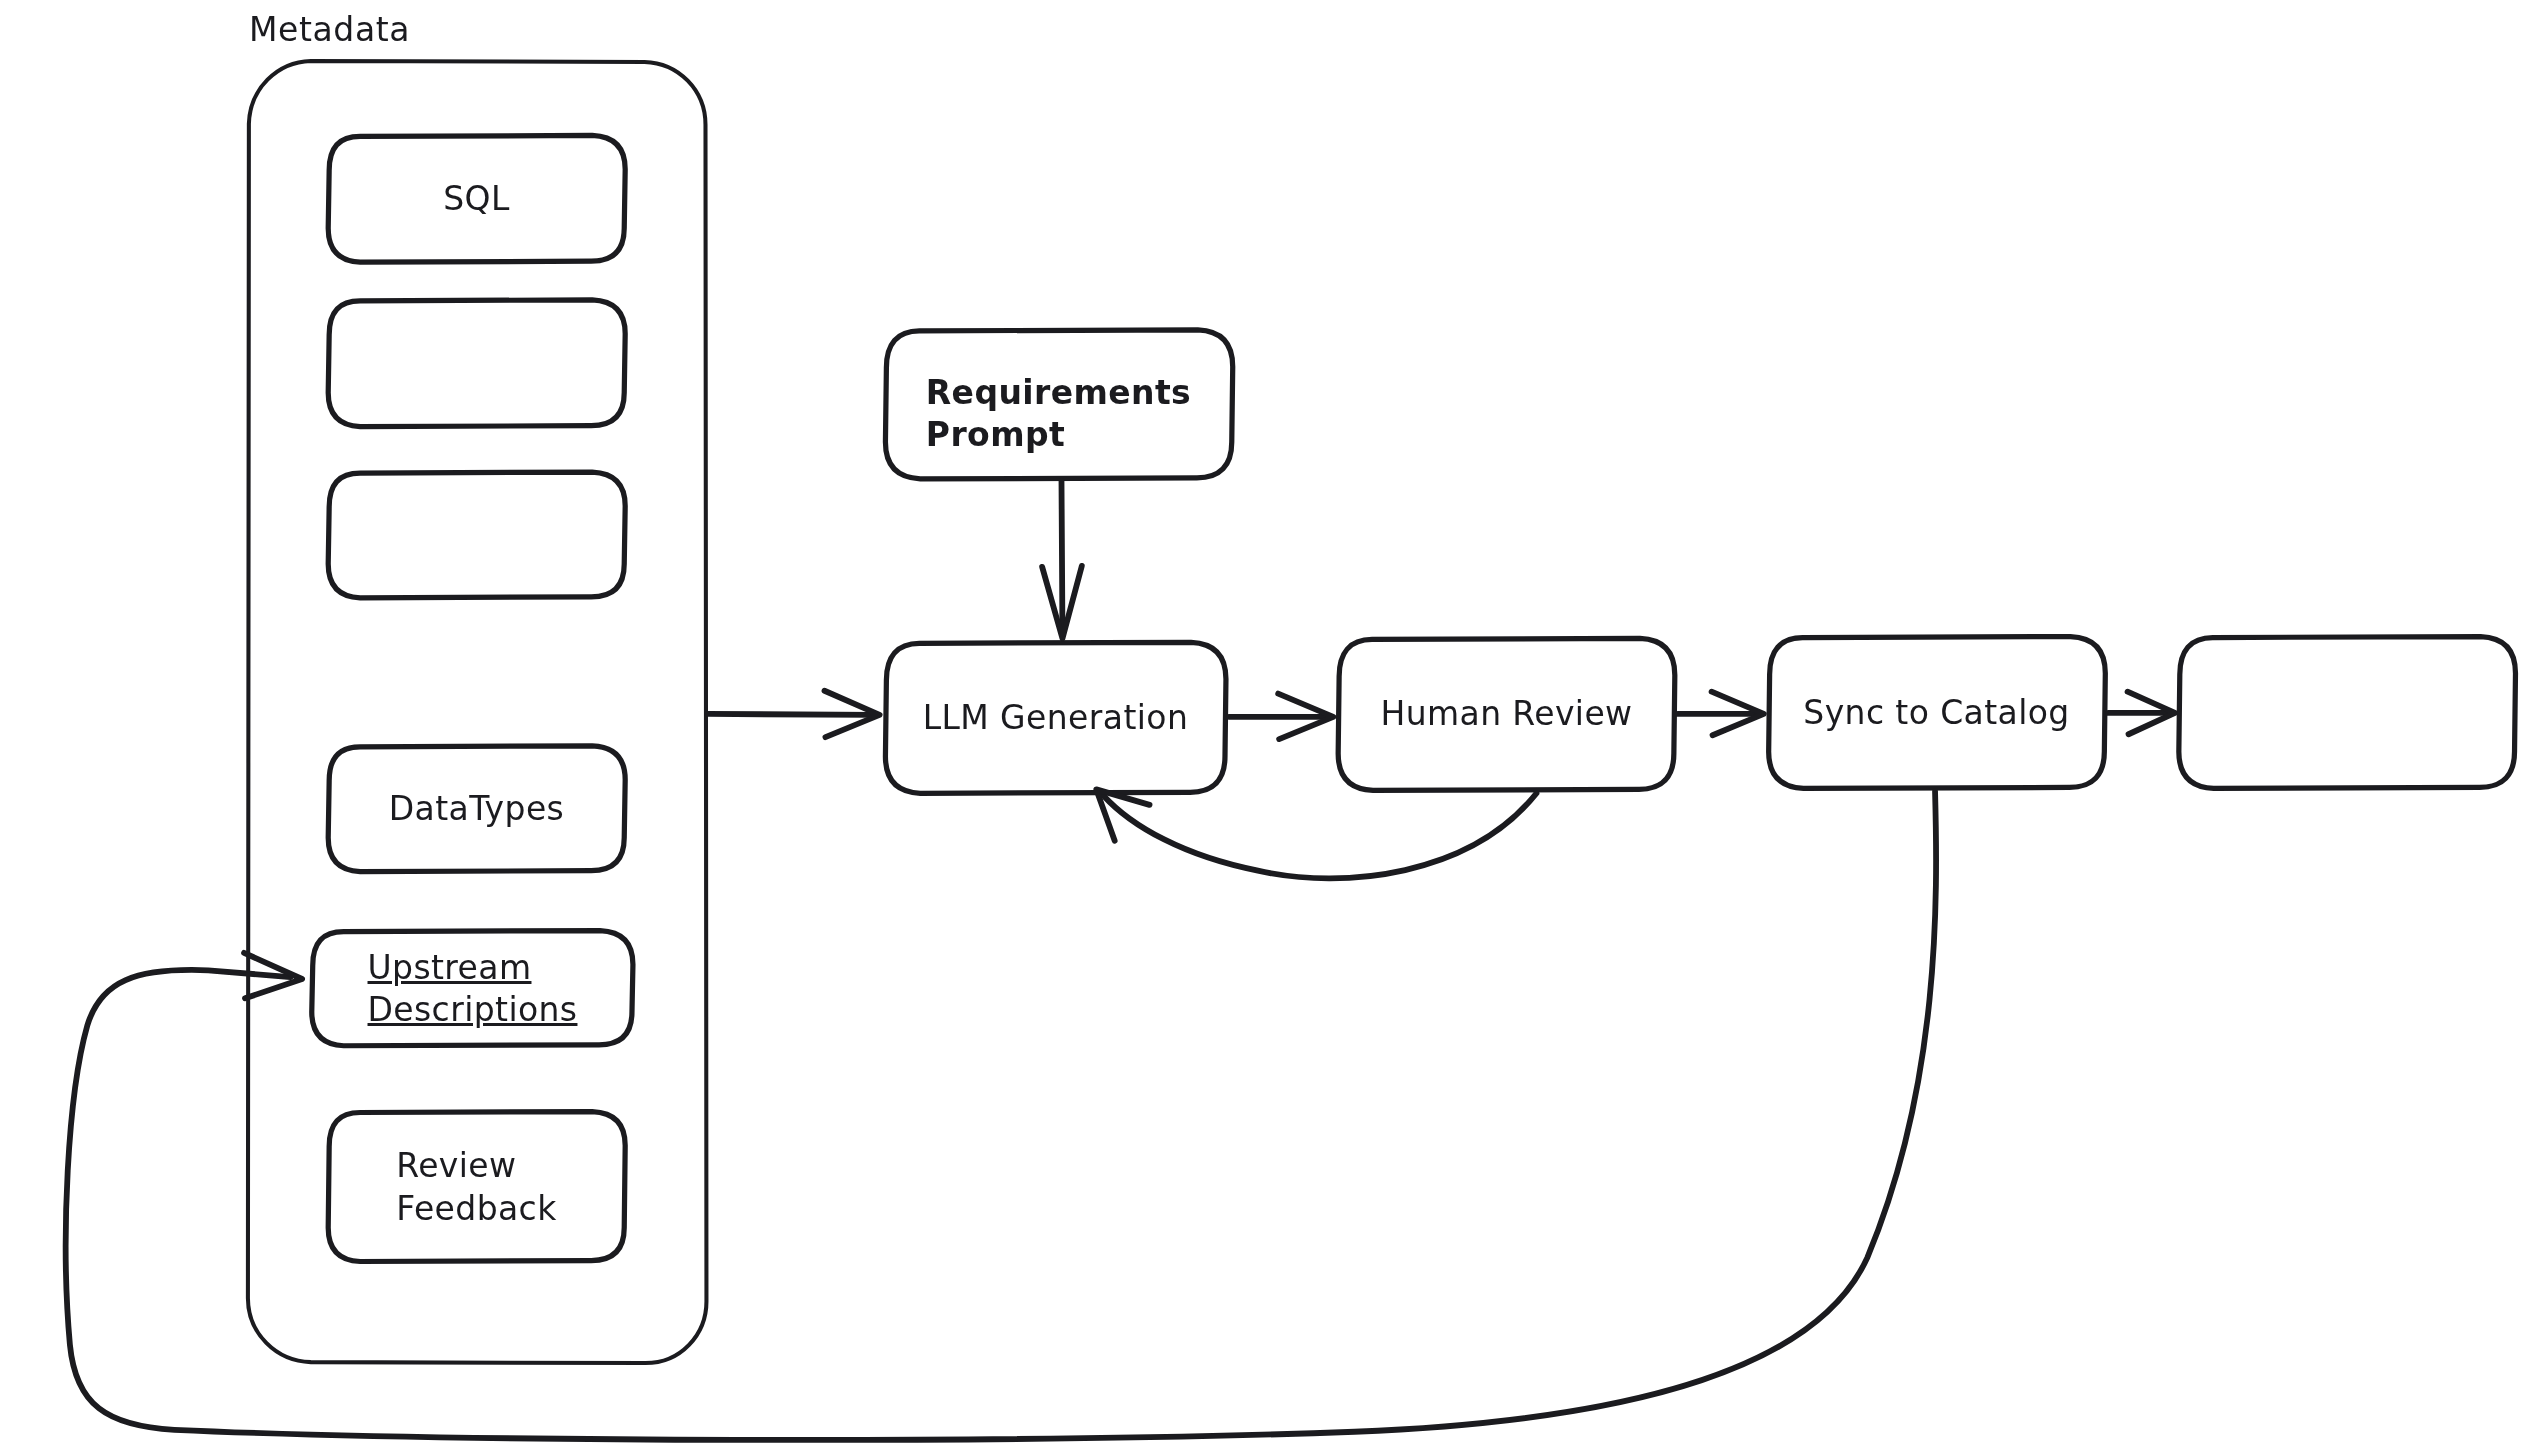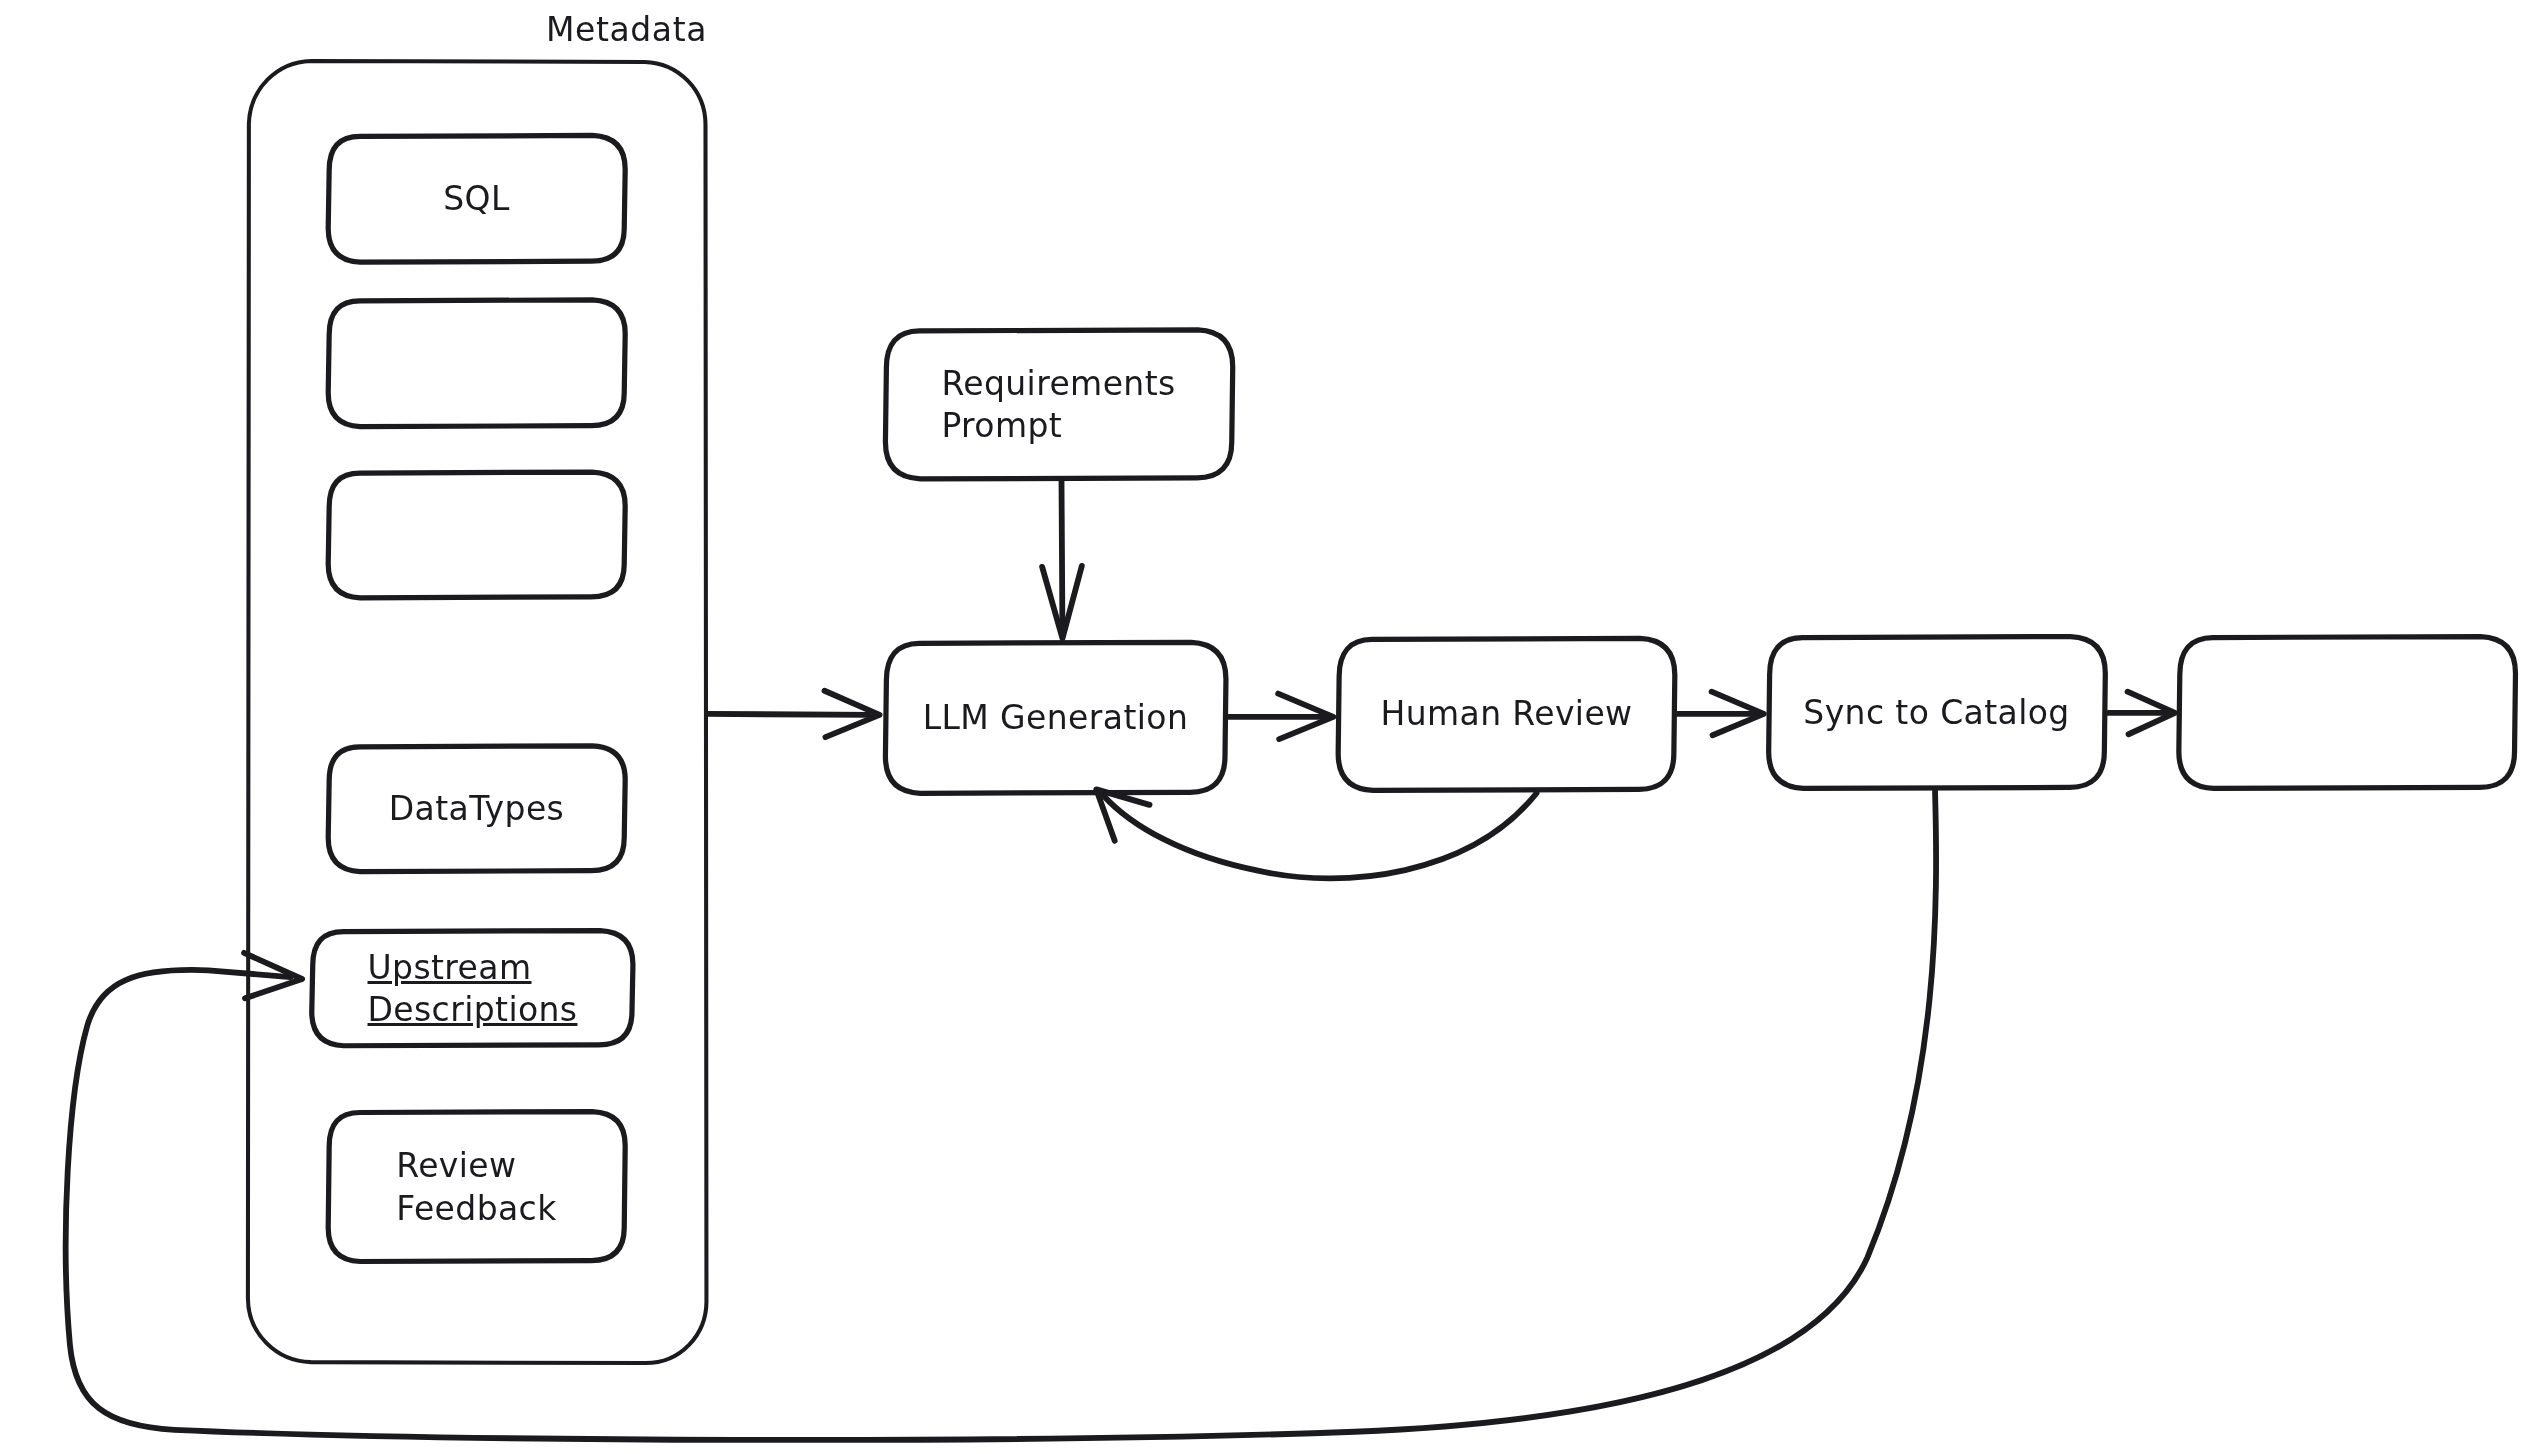--- a/index.html
+++ b/index.html
@@ -36,21 +36,21 @@
     letter-spacing: 0.4px;
     white-space: pre-line;
     pointer-events: auto;
   }
   .group-title {
     position: absolute;
     color: #1b1b1f;
     font-family: "DejaVu Sans", sans-serif;
     font-size: 33px;
     letter-spacing: 0.6px;
-    text-align: right;
+    text-align: left;
     white-space: nowrap;
   }
   .hit {
     position: absolute;
     cursor: default;
   }
 </style>
 </head>
 <body>
 
@@ -147,20 +147,20 @@
 
   <div class="group-title" style="left:249px; top:9.7px; width:458px;">Metadata</div>
 
   <div class="node-label hit" style="left:328px; top:136px; width:297px; height:126px;">SQL</div>
   <div class="node-label hit" style="left:328px; top:747px; width:297px; height:125px;">DataTypes</div>
   <div class="node-label hit" style="left:312px; top:932px; width:321px; height:114px;text-decoration:underline;">Upstream
 Descriptions</div>
   <div class="node-label hit" style="left:328px; top:1113px; width:297px; height:149px;">Review
 Feedback</div>
 
-  <div class="node-label hit" style="left:885px; top:331px; width:347px; height:148px;">Requirements
+  <div class="node-label hit" style="left:885px; top:340px; width:347px; height:148px;font-weight:bold;">Requirements
 Prompt</div>
   <div class="node-label hit" style="left:885px; top:643px; width:341px; height:150px;">LLM Generation</div>
   <div class="node-label hit" style="left:1338px; top:639px; width:337px; height:151px;">Human Review</div>
   <div class="node-label hit" style="left:1768px; top:638px; width:337px; height:151px;">Sync to Catalog</div>
 
 </div>
 
 
 </body></html>

